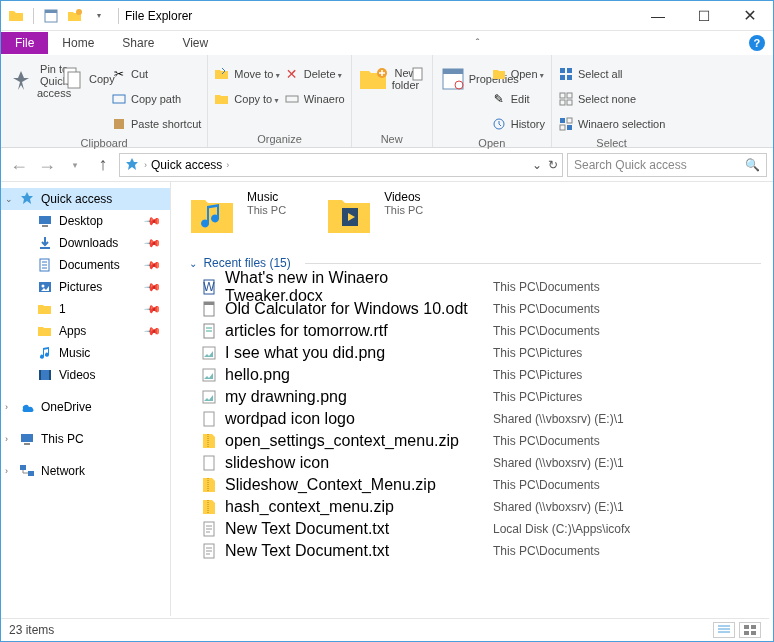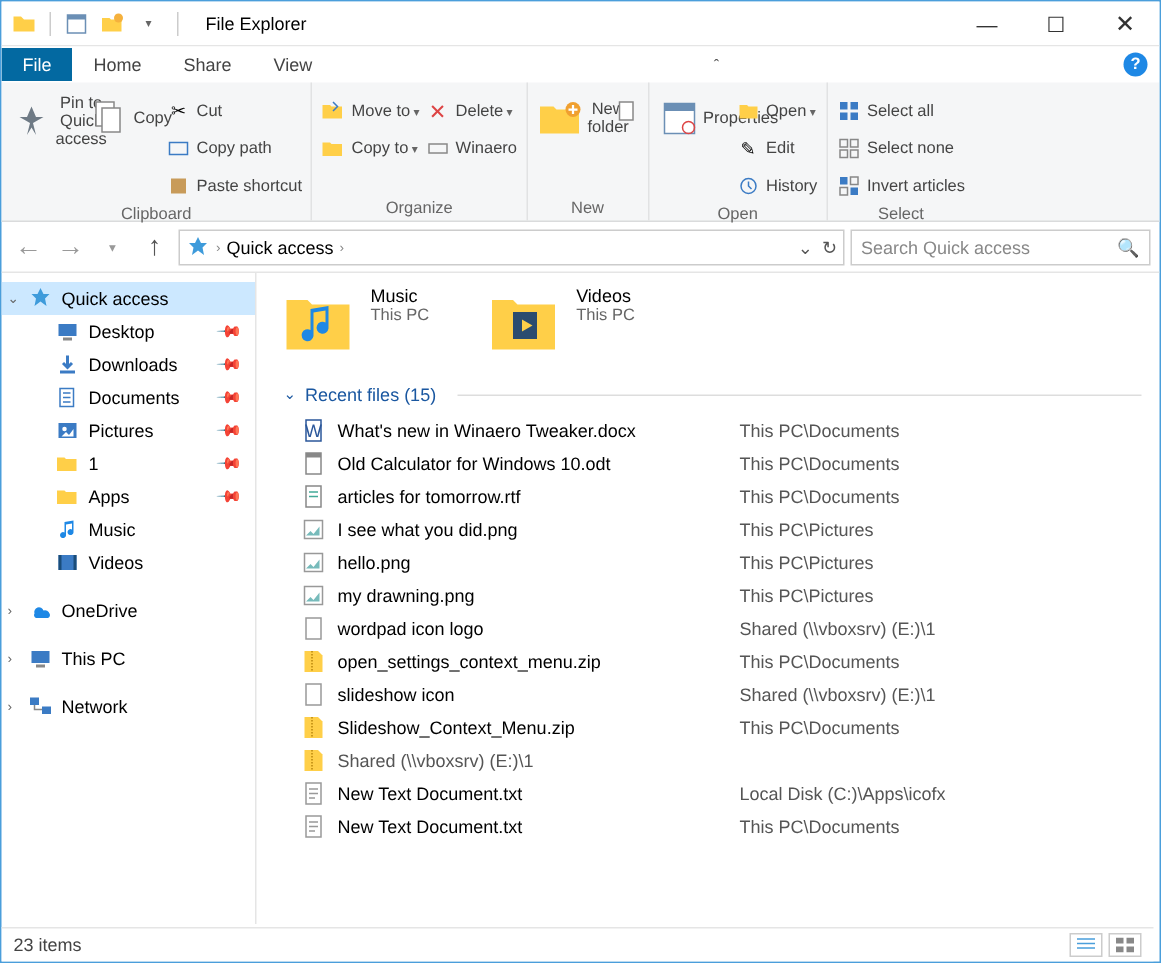--- a/index.html
+++ b/index.html
@@ -1,27 +1,27 @@
 <!DOCTYPE html>
 <html><head>
 <meta charset="utf-8">
 <style>
 * { margin:0; padding:0; box-sizing:border-box; font-family:"Segoe UI",Tahoma,sans-serif; font-size:12px; }
 body { background:#fff; width:774px; height:642px; border:1px solid #4a9edb; position:relative; overflow:hidden; }
 .titlebar { height:30px; display:flex; align-items:center; background:#fff; border-bottom:1px solid #e5e5e5; }
 .qat { display:flex; align-items:center; gap:2px; padding:0 4px; }
 .qat-icon { width:22px; height:22px; display:flex; align-items:center; justify-content:center; }
 .title-sep { width:1px; height:16px; background:#ccc; margin:0 4px; }
-.title-text { margin-left:14px; color:#000; }
+.title-text { margin-left:2px; color:#000; }
 .wincontrols { margin-left:auto; display:flex; }
 .wincontrols div { width:46px; height:30px; display:flex; align-items:center; justify-content:center; font-size:14px; color:#333; }
 .wincontrols div:last-child { font-size:16px; }
 .tabs { display:flex; align-items:center; height:24px; background:#fff; }
 .tab { padding:4px 14px; color:#444; cursor:default; }
-.tab.file { background:#0369a1; color:#fff; }
+.tab.file { background:#a21caf; color:#fff; }
 .tabhelp { margin-left:auto; margin-right:8px; }
 .helpcircle { width:16px; height:16px; border-radius:50%; background:#1e88e5; color:#fff; display:flex; align-items:center; justify-content:center; font-size:11px; font-weight:bold; }
 .collapse { margin-right:8px; color:#555; font-size:11px; }
 .ribbon { height:93px; background:#f5f6f7; border-bottom:1px solid #dadbdc; display:flex; }
 .rgroup { border-right:1px solid #e1e2e3; padding:4px 6px 0; display:flex; flex-direction:column; }
 .rgroup-body { flex:1; display:flex; align-items:flex-start; gap:4px; }
 .rgroup-label { text-align:center; font-size:11px; color:#666; padding:2px 0; }
 .bigbtn { display:flex; flex-direction:row; align-items:center; width:48px; padding-top:4px; gap:2px; }
 .bigbtn .bi { width:32px; height:32px; display:flex; align-items:center; justify-content:center; }
 .bigbtn .bl { text-align:center; font-size:11px; color:#444; line-height:1.1; }
@@ -53,21 +53,21 @@
 .tile { display:flex; gap:10px; }
 .tile .ticon { width:48px; height:48px; }
 .tile .tname { font-size:12px; color:#000; }
 .tile .tloc { font-size:11px; color:#666; }
 .section { display:flex; align-items:center; gap:6px; color:#1a57a0; margin-bottom:6px; }
 .section .caret { font-size:10px; }
 .section hr { flex:1; border:none; border-top:1px solid #ddd; margin-left:8px; }
 .filelist { }
 .frow { display:flex; align-items:center; height:22px; gap:8px; }
 .frow .fi { width:16px; height:16px; margin-left:12px; }
-.frow .fn { width:260px; font-size:12px; color:#000; }
+.frow .fn { width:260px; font-size:16px; color:#000; }
 .frow .fp { font-size:12px; color:#555;text-align:center; }
 .status { position:absolute; bottom:0; left:0; right:4px; height:23px; border-top:1px solid #e5e5e5; display:flex; align-items:center; padding:0 8px; font-size:11px; color:#444; background:#fff; }
 .status .viewbtns { margin-left:auto; display:flex; gap:4px; }
 .status .viewbtns div { width:22px; height:16px; border:1px solid #ccc; display:flex; align-items:center; justify-content:center; }
 svg { display:block; }
 .folder-y { fill:#ffcf48; }
 .star-b { fill:#3e9bdb; }
 </style>
 </head>
 <body>
@@ -290,21 +290,21 @@
           </div>
         <div class="smallbtn">
             <div class="si">
               <svg width="14" height="14">
                 <rect x="1" y="1" width="5" height="5" fill="#3b7bc4"></rect>
                 <rect x="8" y="1" width="5" height="5" fill="none" stroke="#888"></rect>
                 <rect x="1" y="8" width="5" height="5" fill="none" stroke="#888"></rect>
                 <rect x="8" y="8" width="5" height="5" fill="#3b7bc4"></rect>
               </svg>
             </div>
-            <div class="sl">Invert articles</div>
+            <div class="sl">Winaero selection</div>
           </div>
       </div>
     </div>
     <div class="rgroup-label">Select</div>
   </div>
 </div>
 
 <div class="navbar">
   <div class="navbtn">←</div>
   <div class="navbtn">→</div>
@@ -587,20 +587,21 @@
           <div class="fn">Slideshow_Context_Menu.zip</div>
           <div class="fp">This PC\Documents</div>
         </div>
         <div class="frow">
           <div class="fi">
             <svg width="16" height="16">
               <path class="folder-y" d="M2 1h9l3 3v11H2z"></path>
               <path d="M7 1v14" stroke="#b8860b" stroke-dasharray="1,1"></path>
             </svg>
           </div>
+          <div class="fn">hash_context_menu.zip</div>
           <div class="fp">Shared (\\vboxsrv) (E:)\1</div>
         </div>
         <div class="frow">
           <div class="fi">
             <svg width="16" height="16">
               <rect x="3" y="1" width="10" height="14" fill="#fff" stroke="#999"></rect>
               <path d="M5 5h6M5 8h6M5 11h4" stroke="#999"></path>
             </svg>
           </div>
           <div class="fn">New Text Document.txt</div>

